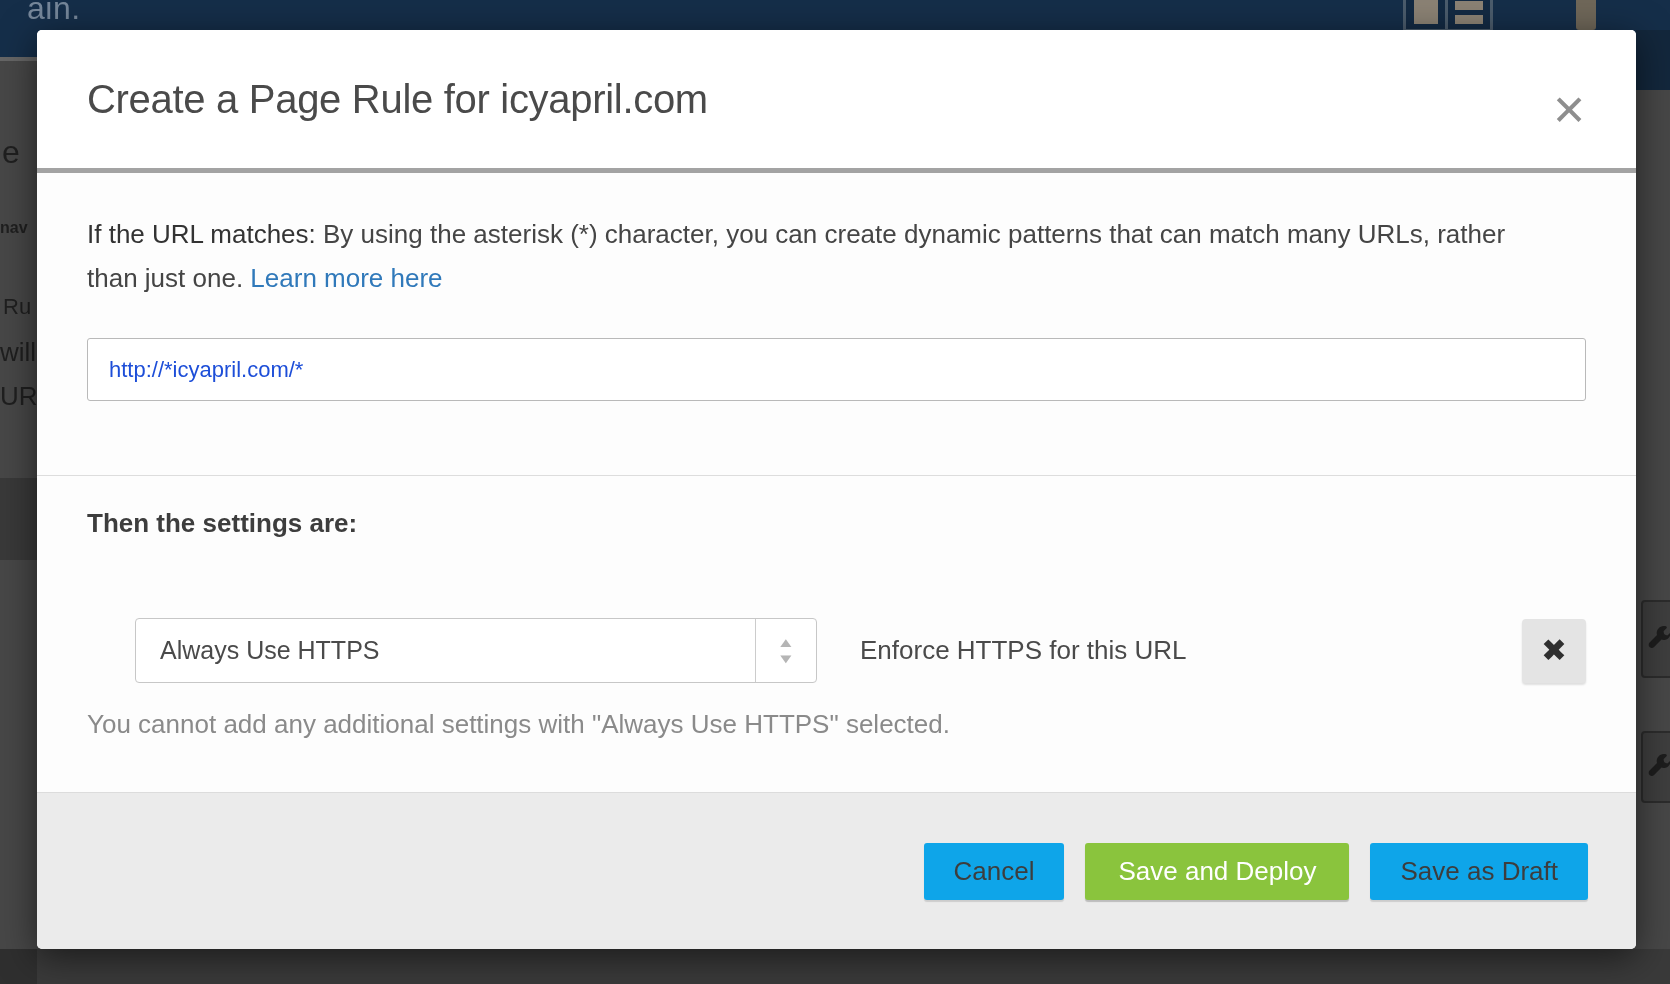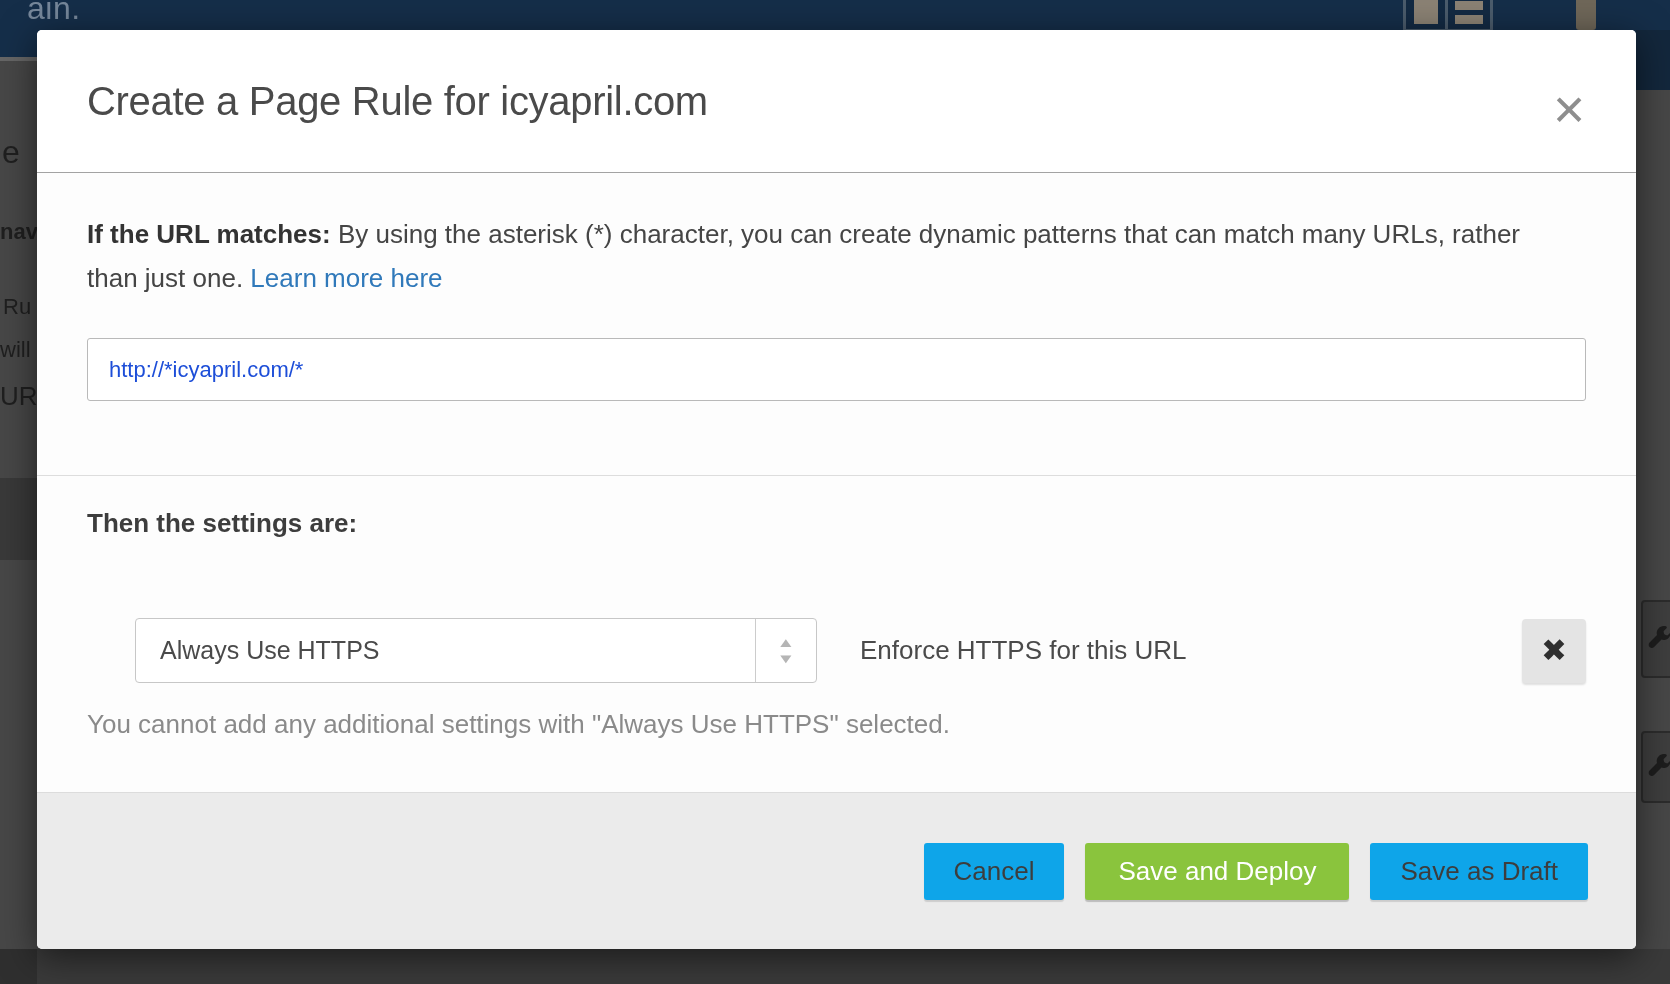--- a/index.html
+++ b/index.html
@@ -32,59 +32,59 @@
   .bg-bell { position:absolute; left:1576px; top:-6px; width:20px; height:36px; background:#6f6759; border-radius:3px; }
 
   .bg-underline-left { position:absolute; left:0; top:57px; width:37px; height:4px; background:#666; }
   .bg-band-dark-left { position:absolute; left:0; top:478px; width:37px; height:82px; background:#393939; }
   .bg-bottom-band { position:absolute; left:0; top:949px; width:1670px; height:35px; background:#3a3a3a; }
   .bg-bottom-corner { position:absolute; left:0; top:949px; width:37px; height:35px; background:#2f2f2f; }
   .bg-right-navy { position:absolute; left:1636px; top:30px; width:34px; height:60px; background:#13273c; }
 
   .bg-fragment { position:absolute; color:#1f1f1f; }
   .frag-e    { left:2px; top:134px; font-size:32px; }
-  .frag-nav  { left:0;   top:219px; font-size:22px; font-weight:700; }
+  .frag-nav  { left:0;   top:219px; font-size:16px; font-weight:700; }
   .frag-ru   { left:3px; top:294px; font-size:22px; }
-  .frag-will { left:0;   top:337px; font-size:22px; }
+  .frag-will { left:0;   top:337px; font-size:26px; }
   .frag-ur   { left:0;   top:381px; font-size:26px; }
 
   .bg-edit-btn {
     position:absolute; left:1641px; width:40px; background:#3e3e3e;
     border:2px solid #2c2c2c; border-radius:4px;
     display:flex; align-items:center; justify-content:flex-start; padding-left:4px;
   }
   .bg-edit-btn.one { top:600px; height:78px; }
   .bg-edit-btn.two { top:731px; height:72px; }
   .bg-edit-btn svg { display:block; }
 
   
   .modal {
     position:absolute; left:37px; top:30px; width:1599px; height:919px;
     background:#fdfdfd; border-radius:5px; overflow:hidden;
     box-shadow:0 8px 36px rgba(0,0,0,.55);
   }
   .modal-header {
     position:relative; height:143px; background:#fff;
-    border-bottom:1px solid #a3a3a3;
+    border-bottom:5px solid #a3a3a3;
     display:flex; align-items:center; padding:0 50px;
   }
   .modal-title { font-size:40px; font-weight:400; color:#4a4a4a; letter-spacing:-.3px; }
   .modal-close {
     position:absolute; right:42px; top:56px; width:50px; height:50px;
     background:none; border:none; font-family:inherit;
     font-size:42px; line-height:50px; text-align:center; color:#8e8e8e; cursor:pointer;
   }
 
   .modal-body { padding:0 50px; }
 
   .intro {
     margin-top:39px; max-width:1450px;
     font-size:26px; line-height:44px; color:#454545;
   }
-  .intro b { font-weight:700; color:#333; }
+  .intro b { font-weight:400; color:#333; }
   .intro a { color:#3079ba; text-decoration:none; cursor:pointer; }
 
   .url-input {
     margin-top:38px; width:100%; height:63px;
     border:1px solid #b9b9b9; border-radius:3px; background:#fff;
     padding:8px 21px; font-family:inherit; font-size:22px; color:#1d4ed8;
   }
 
   .section-divider { height:1px; background:#ddd; margin:74px -50px 0 -50px; }
 

